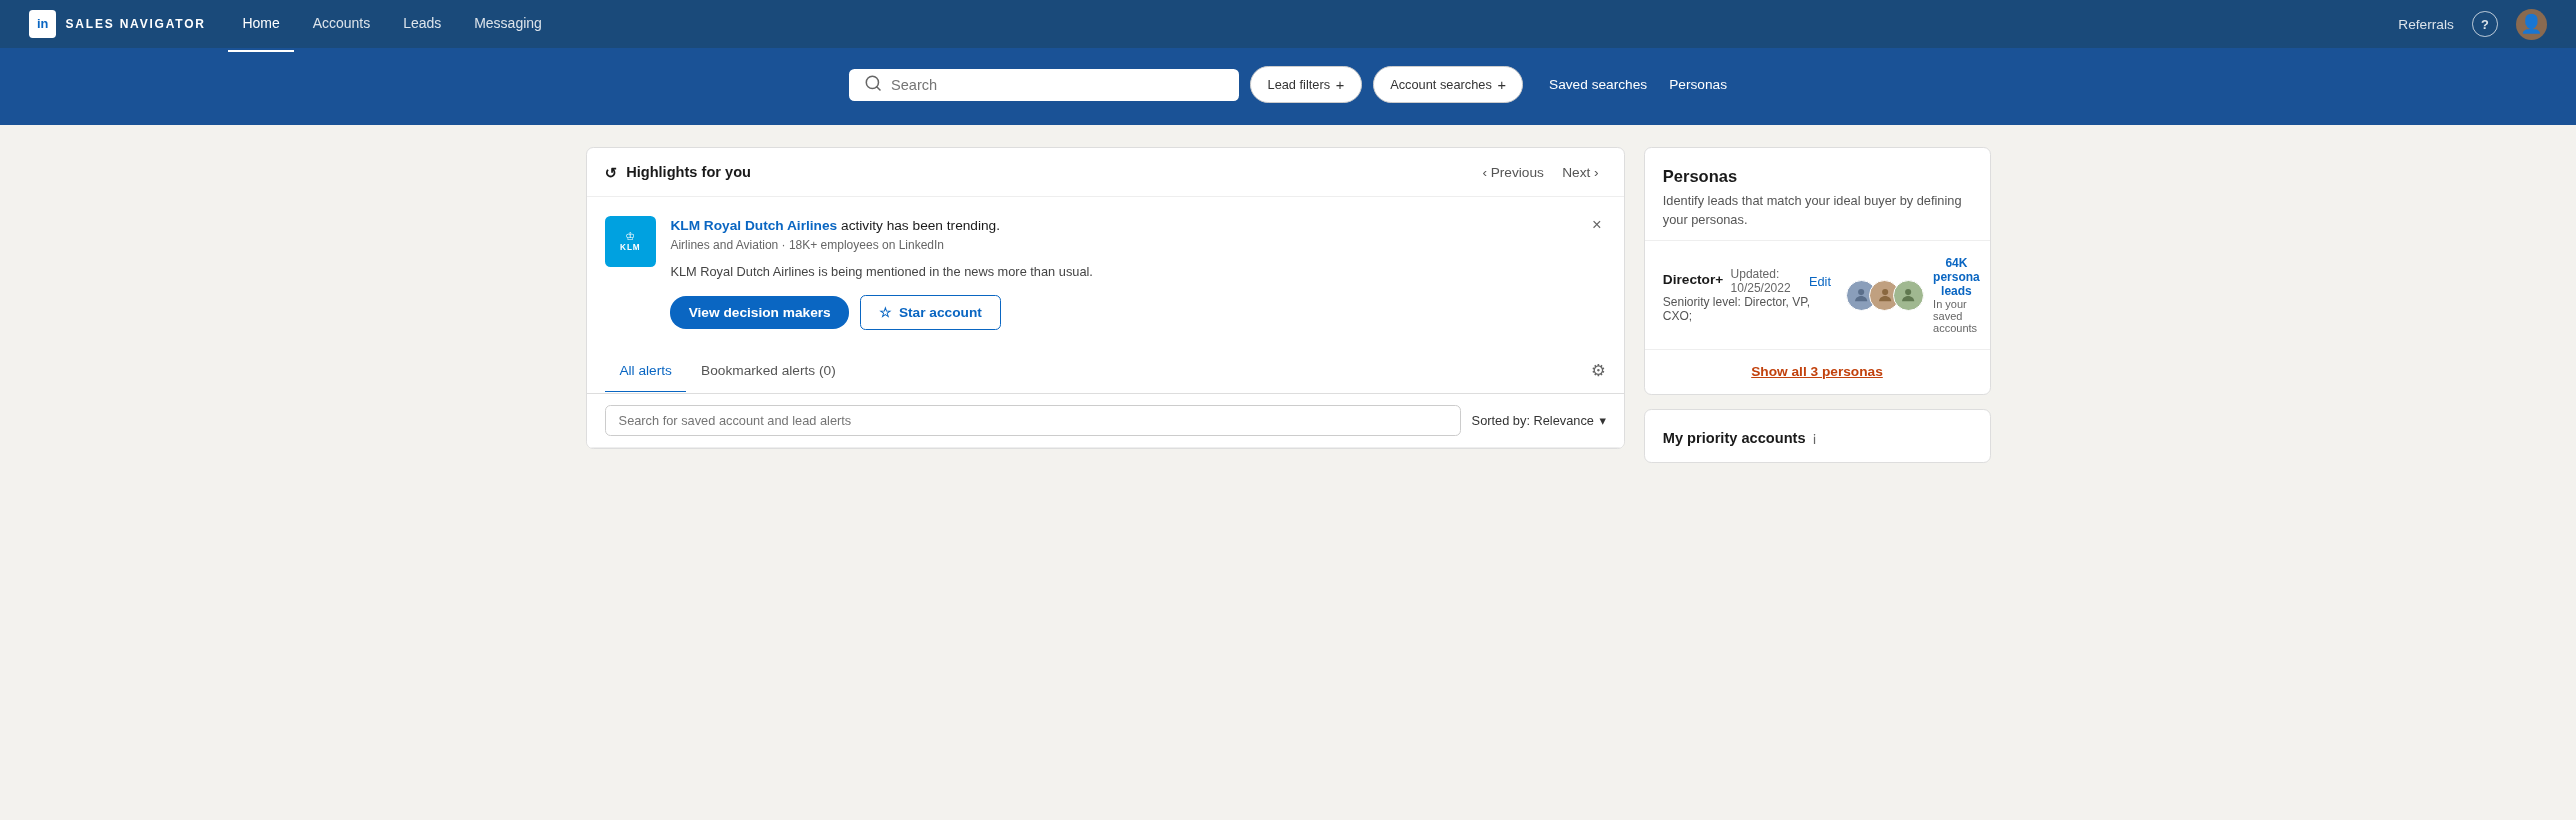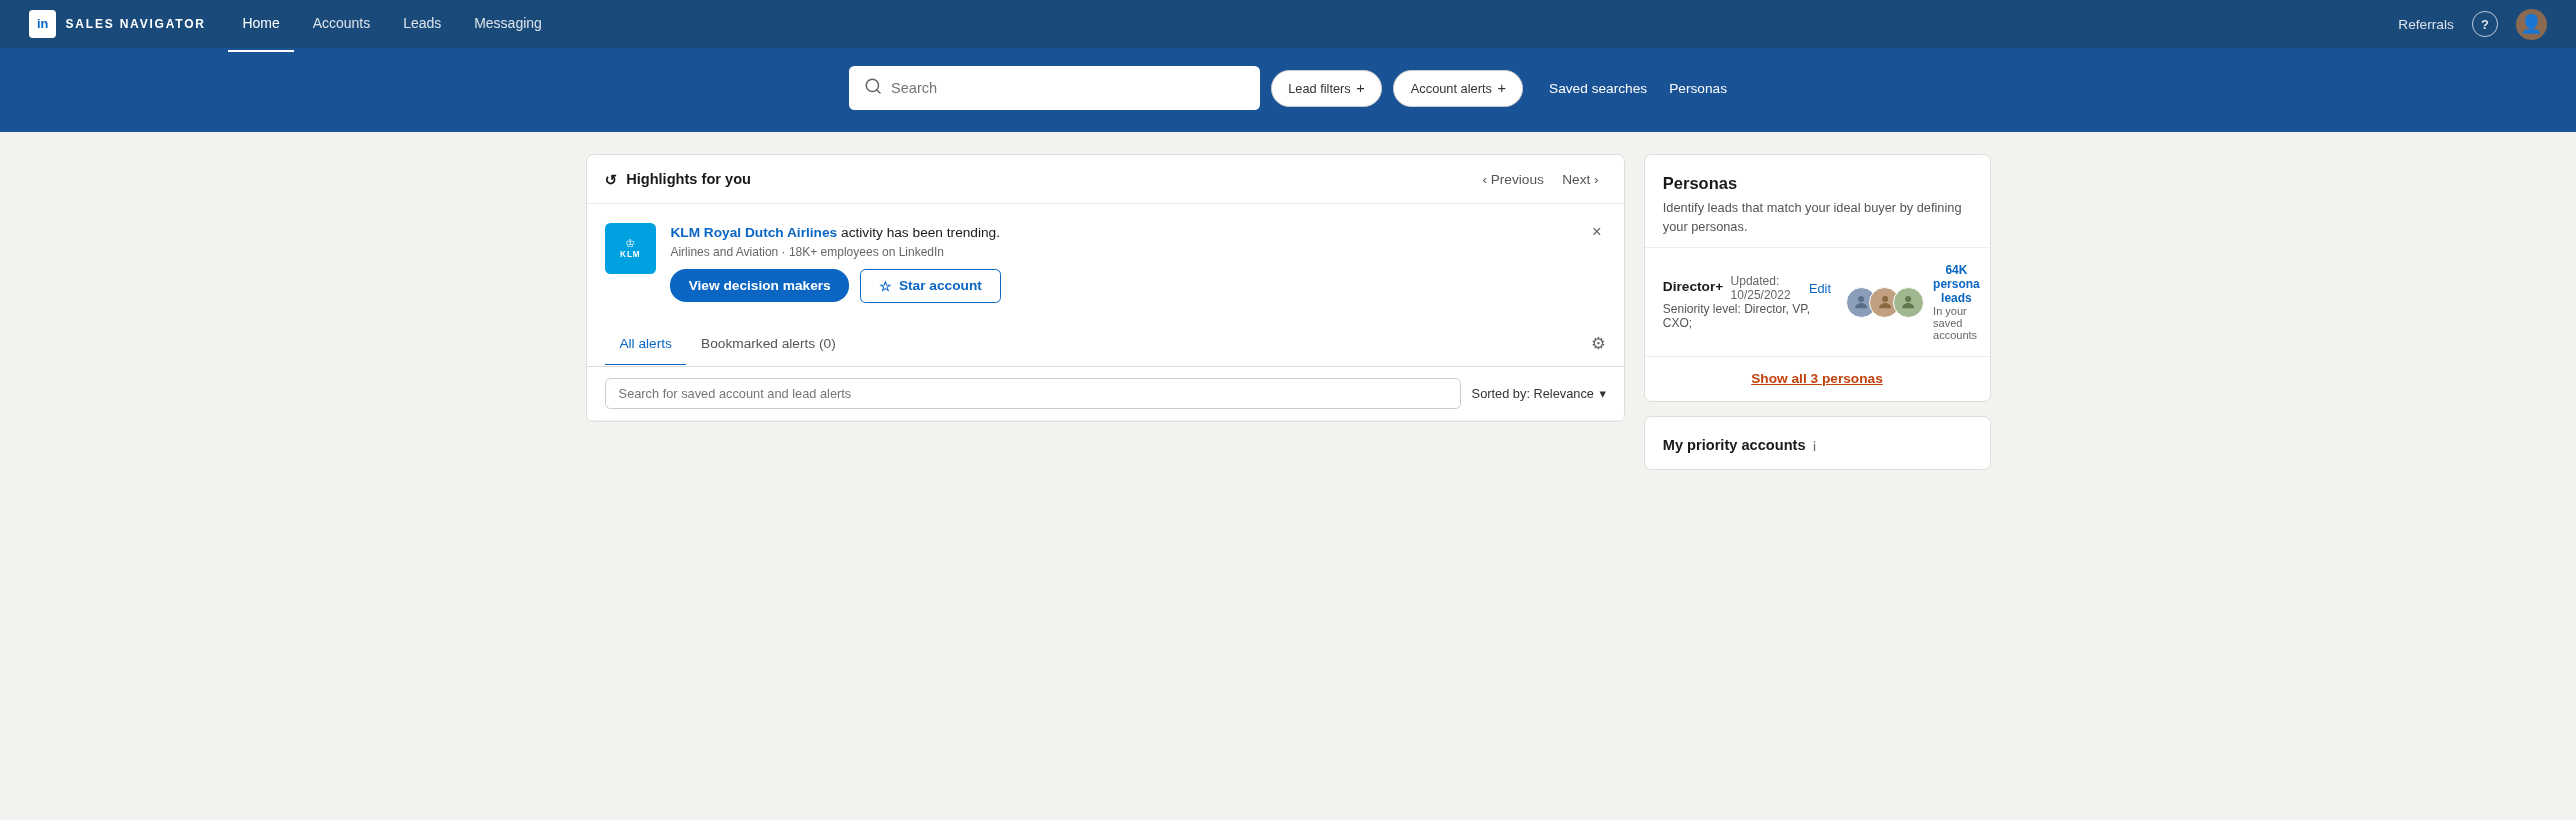--- a/index.html
+++ b/index.html
@@ -112,21 +112,21 @@
       max-width: 878px;
       margin: 0 auto;
     }
     .search-input-container {
       flex: 1;
       background: white;
       border-radius: 5.5px;
       display: flex;
       align-items: center;
       padding: 0 14.6px;
-      height: 44px;
+      height: 32px;
       gap: 9.1px;
     }
     .search-icon-svg {
       color: #666;
       flex-shrink: 0;
       font-size: 16.5px;
     }
     .search-input {
       border: none;
       outline: none;
@@ -546,21 +546,21 @@
             <line x1="21" y1="21" x2="16.65" y2="16.65"></line>
         </svg>
       </span>
       <input class="search-input" type="text" placeholder="Search" style="">
     </div>
     <button class="filter-btn">
       <span>Lead filters</span>
       <span style="font-size:14.6px;font-weight:300;">+</span>
     </button>
     <button class="filter-btn">
-      <span>Account alerts</span>
+      <span>Account searches</span>
       <span style="font-size:14.6px;font-weight:300;">+</span>
     </button>
     <div class="search-links">
       <span class="search-link">Saved searches</span>
       <span class="search-link">Personas</span>
     </div>
   </div>
 </div>
 
 <div class="main-content">
@@ -593,20 +593,21 @@
               <div class="klm-crown" style="color:#fff;font-size:11px;">♔</div>
               <div class="klm-text" style="color:#fff;font-size:8.2px;font-weight:900;letter-spacing:0.9px;">KLM</div>
             </div>
           </div>
           <div class="highlight-body">
             <div class="highlight-headline">
               <span class="highlight-company-link">KLM Royal Dutch Airlines</span>
               <span> activity has been trending.</span>
             </div>
             <div class="highlight-meta">Airlines and Aviation · 18K+ employees on LinkedIn</div>
+            <div class="highlight-desc">KLM Royal Dutch Airlines is being mentioned in the news more than usual.</div>
             <div class="highlight-actions">
               <button class="btn-primary">View decision makers</button>
               <button class="btn-secondary">
                 <span>☆</span>
                 <span>Star account</span>
               </button>
             </div>
           </div>
         </div>
       </div>

